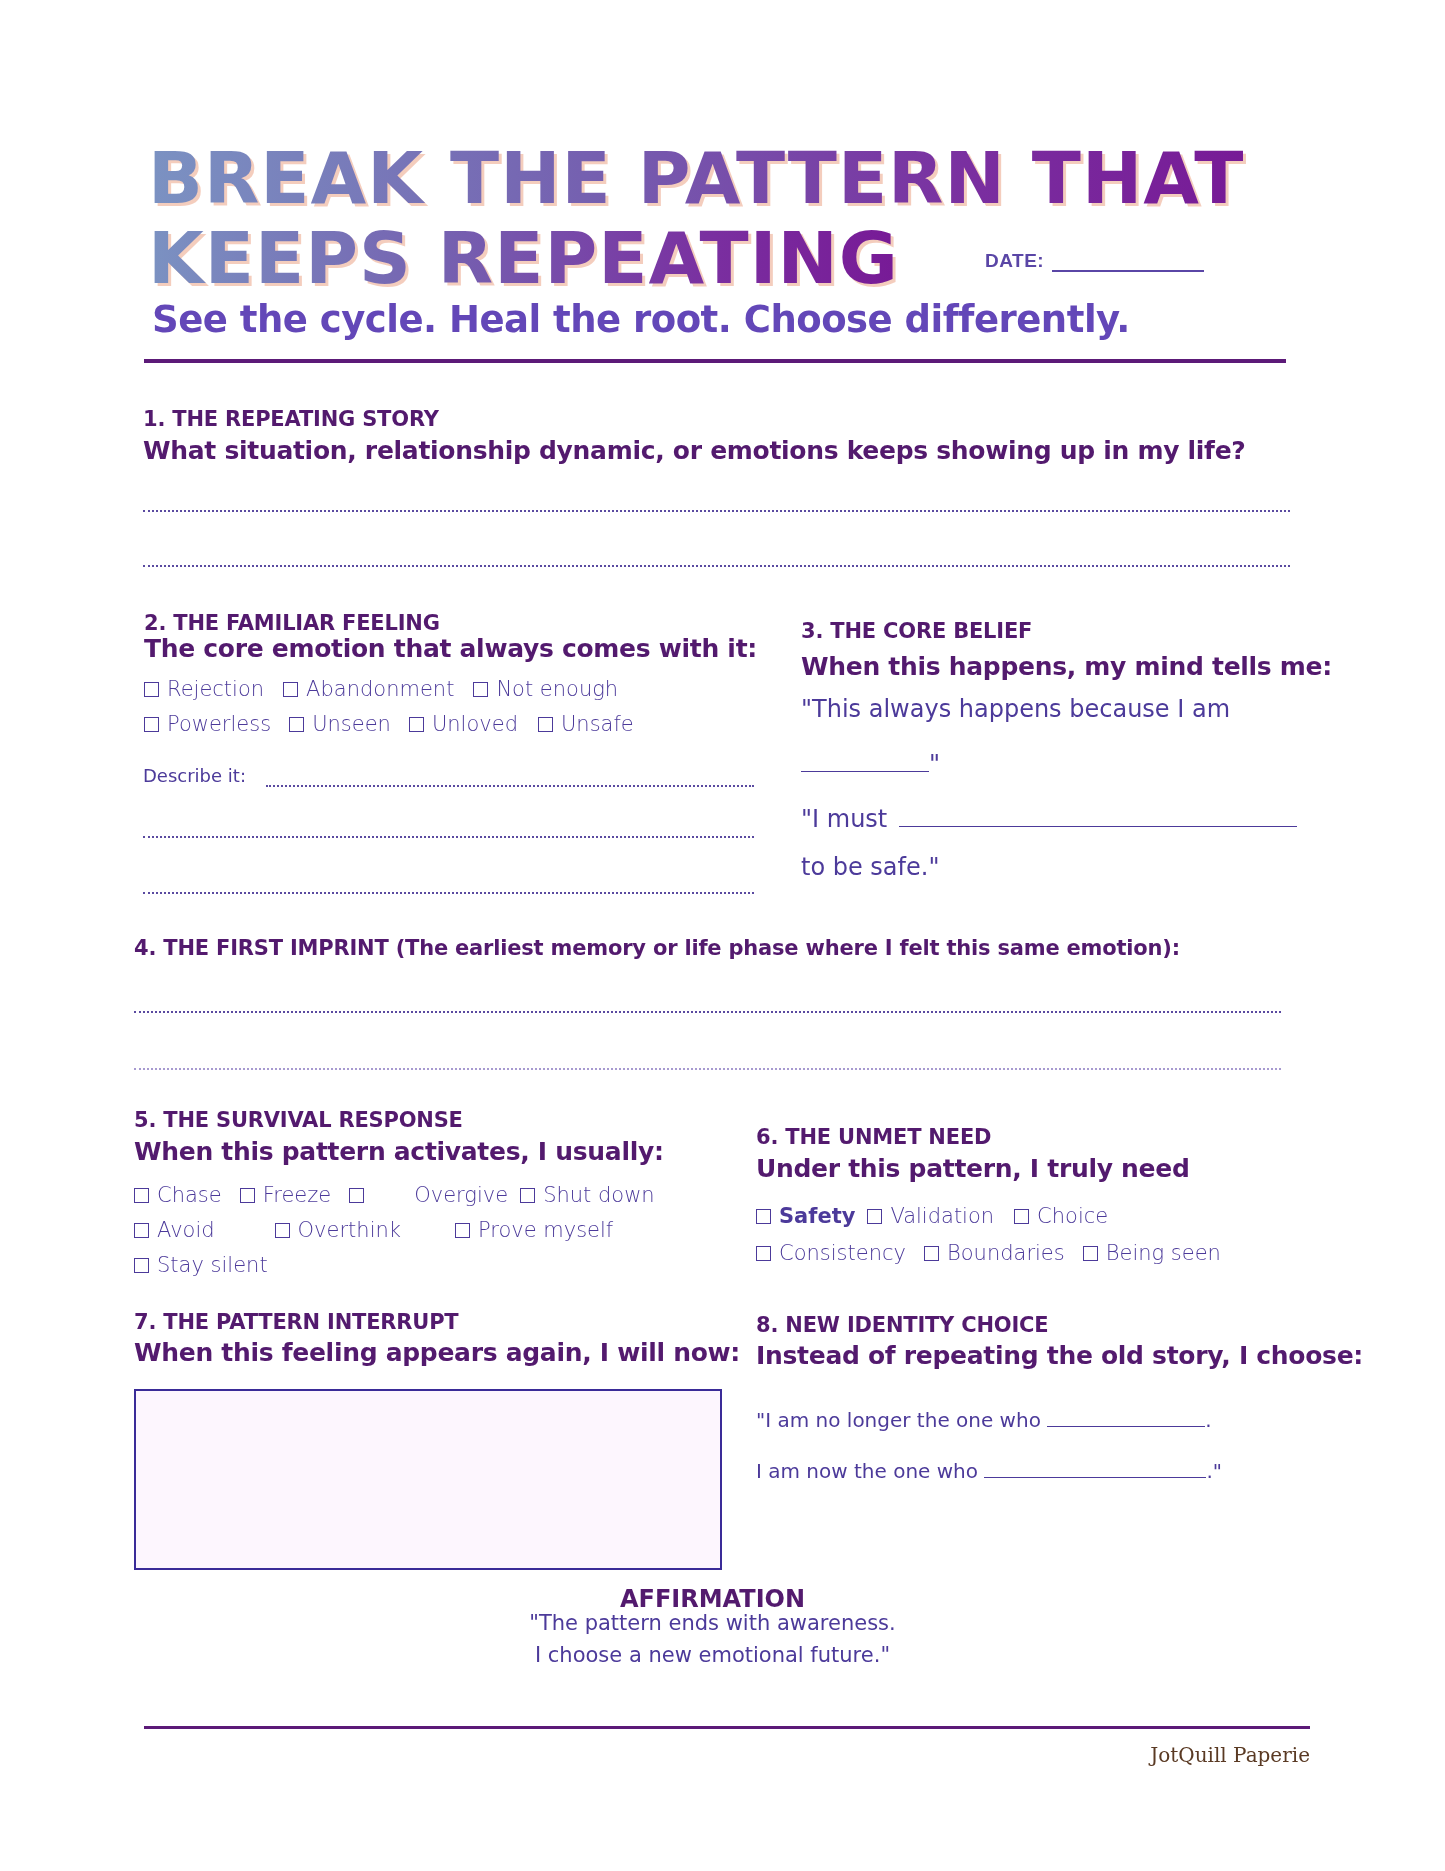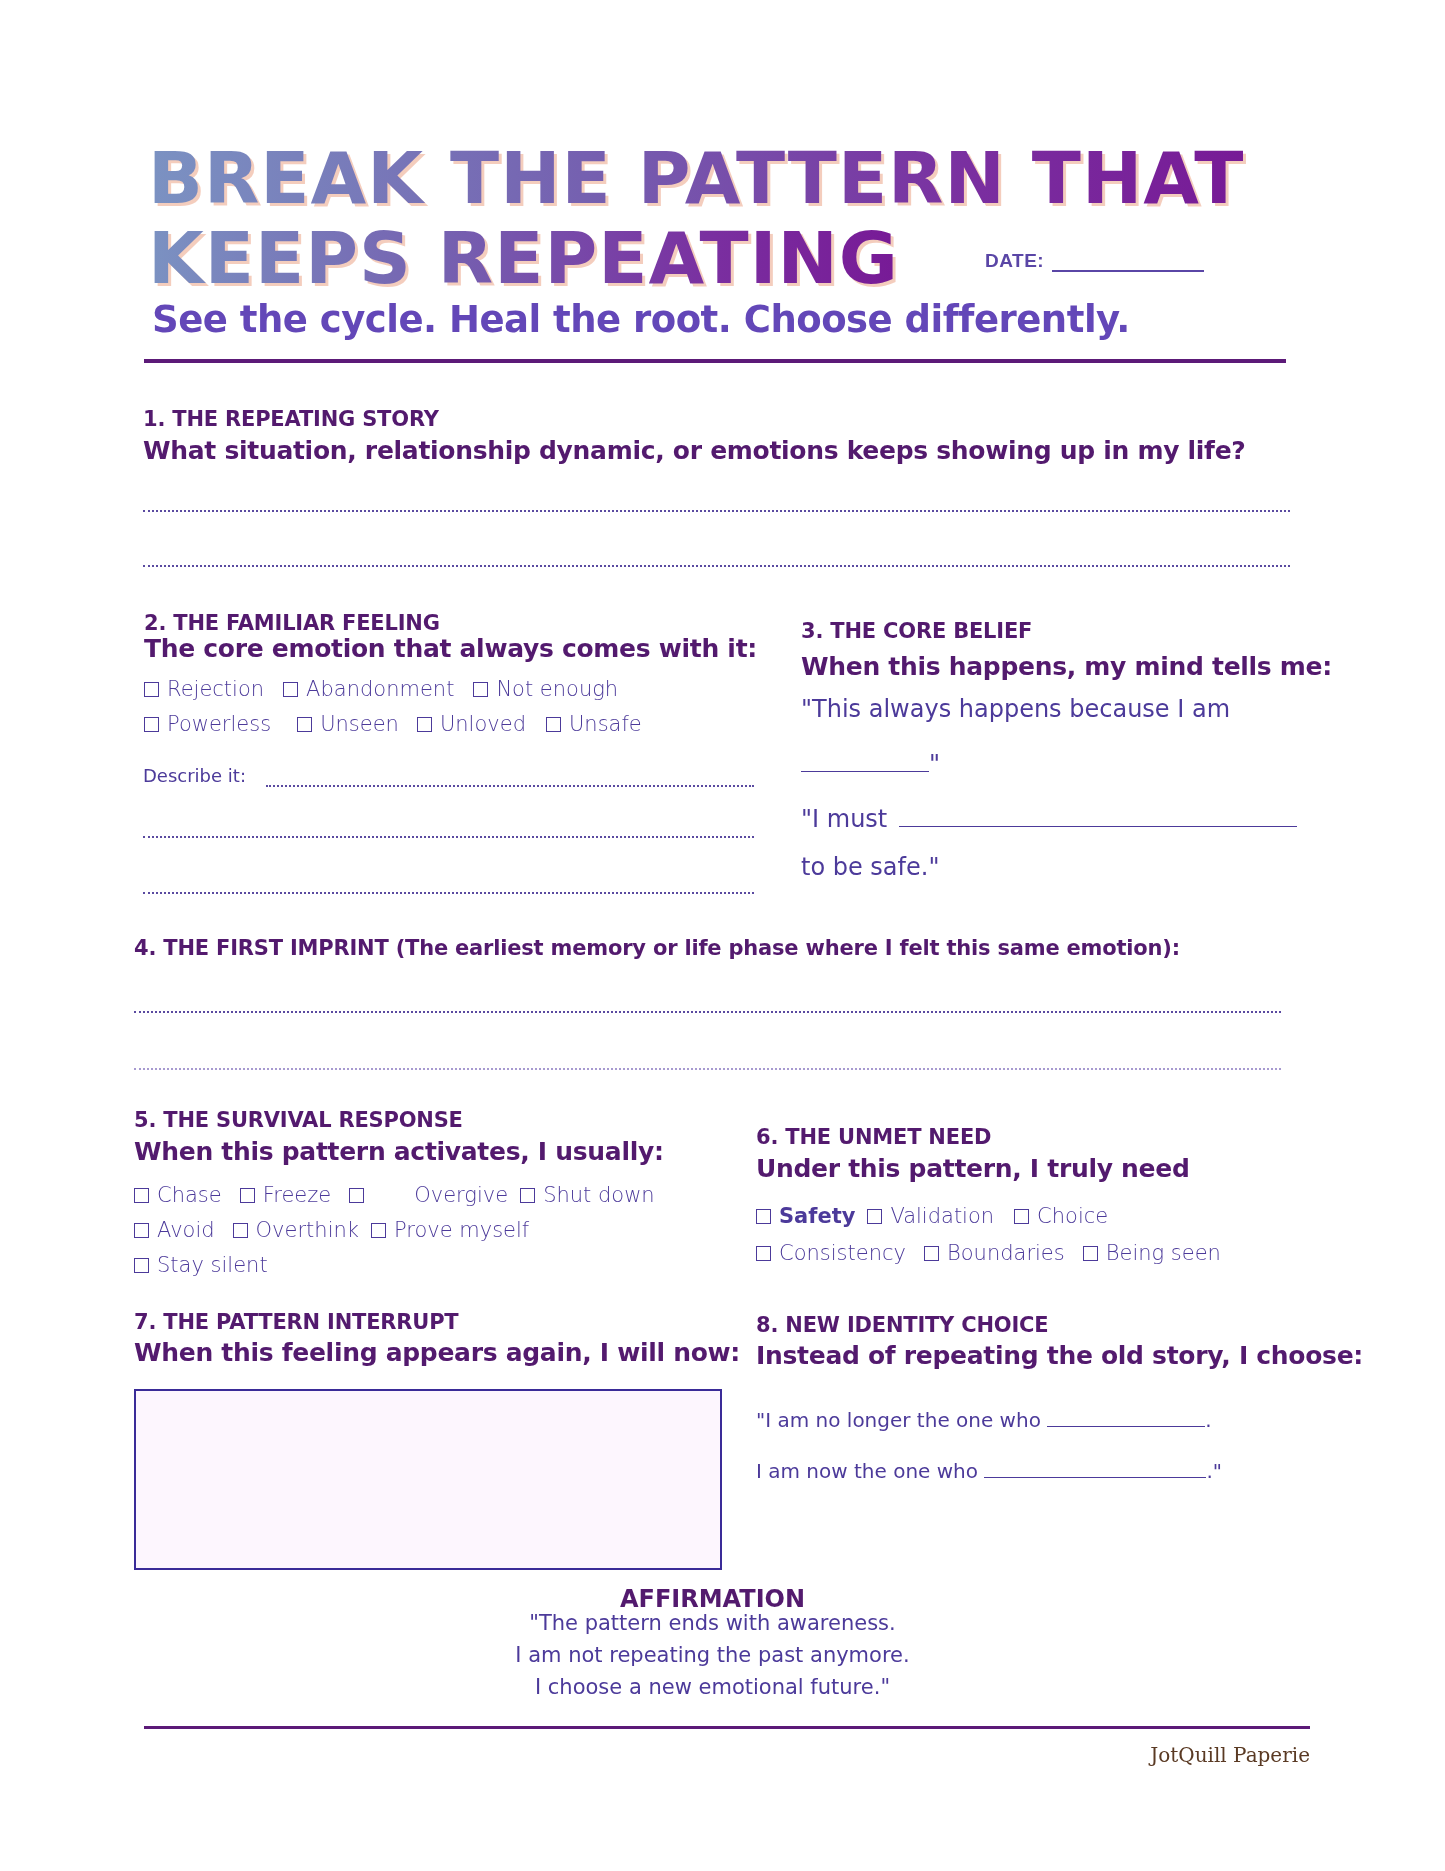--- a/index.html
+++ b/index.html
@@ -77,21 +77,21 @@
   <label class="opt" style="margin-right:19px;">
       <span class="box"></span>
       <span>Abandonment</span>
     </label>
   <label class="opt">
       <span class="box"></span>
       <span>Not enough</span>
     </label>
 </div>
 <div class="abs opt-row" style="left:144px; top:712px;">
-  <label class="opt" style="margin-right:26px;align-items:center;">
+  <label class="opt" style="margin-right:18px;align-items:center;">
       <span class="box"></span>
       <span>Powerless</span>
     </label>
   <label class="opt" style="margin-right:18px;">
       <span class="box"></span>
       <span>Unseen</span>
     </label>
   <label class="opt" style="">
       <span class="box"></span>
       <span>Unloved</span>
@@ -136,21 +136,21 @@
     </label>
   <label class="opt" style="margin-right:12px;gap:42px;">
       <span class="box"></span>
       <span>Overgive</span>
     </label>
   <label class="opt">
       <span class="box"></span>
       <span>Shut down</span>
     </label>
 </div>
-<div class="abs opt-row" style="left:134px; top:1218px;">
+<div class="abs opt-row" style="left:134px; top:1218px;gap:42px;">
   <label class="opt" style="margin-right:18px;">
       <span class="box"></span>
       <span>Avoid</span>
     </label>
   <label class="opt" style="margin-right:12px;">
       <span class="box"></span>
       <span>Overthink</span>
     </label>
   <label class="opt">
       <span class="box"></span>
@@ -206,18 +206,17 @@
   <span class="blank-under" style="width:158px; height:20px;"></span><span>.</span>
 </div>
 <div class="abs identity-text" style="left:756px; top:1457px;">
   <span>I am now the one who</span>
   <span class="blank-under" style="width:222px; height:20px;"></span><span>."</span>
 </div>
 
 <div class="abs" style="left:340px; top:1585px; width:745px;">
   <div class="aff-head">AFFIRMATION</div>
   <div class="aff-line" style="margin-top:-2px;">"The pattern ends with awareness.</div>
-  <div class="aff-line" style="margin-top:8px;">I am not repeating the past anymore.</div>
   <div class="aff-line" style="margin-top:8px;">I choose a new emotional future."</div>
 </div>
 
 <div class="abs rule-thin" style="left:144px; top:1726px; width:1166px;"></div>
 <div class="abs brand" style="left:1000px; top:1743px; width:310px;">JotQuill Paperie</div>
 
 </body></html>

